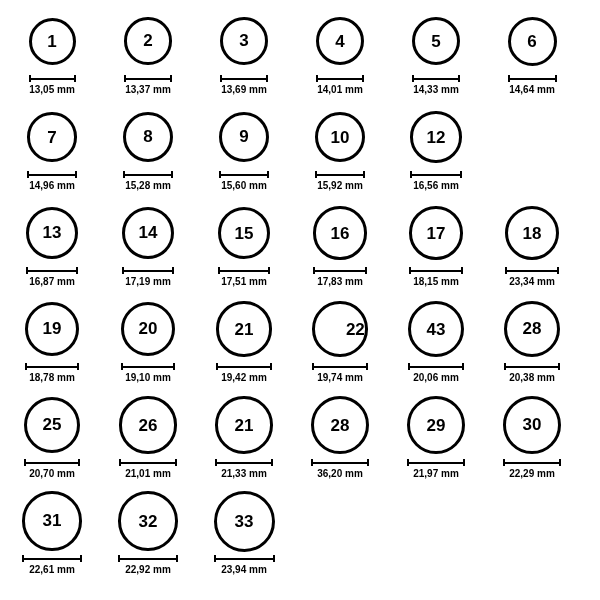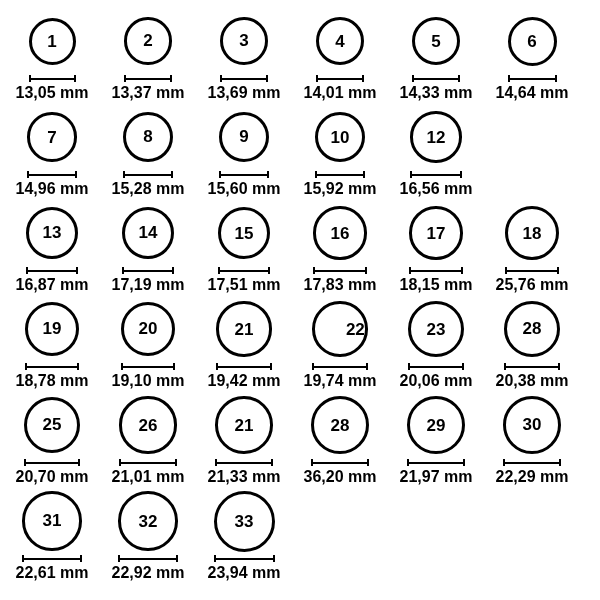--- a/index.html
+++ b/index.html
@@ -76,21 +76,21 @@
     position: absolute;
     top: 0;
     width: 2px;
     height: 7px;
     background: #000000;
   }
   .dim-bar .tick.left { left: 0; }
   .dim-bar .tick.right { right: 0; }
   .dim-label {
     margin-top: 3px;
-    font-size: 16px;
+    font-size: 10px;
     font-weight: bold;
     line-height: 1;
     color: #000000;
     white-space: nowrap;
   }
 </style>
 </head>
 <body>
 
 <div id="ring-chart">
@@ -311,21 +311,21 @@
         <div class="ring-circle-wrap">
           <div class="ring-circle" style="width: 54px; height: 54px;">
             <span class="ring-number">18</span>
           </div>
         </div>
         <div class="dim-bar" style="width: 54px;">
           <div class="bar-line"></div>
           <div class="tick left"></div>
           <div class="tick right"></div>
         </div>
-        <div class="dim-label">25,76 mm</div>
+        <div class="dim-label">23,34 mm</div>
       </div>
     </div>
     <div class="chart-row">
       <div class="ring-cell">
         <div class="ring-circle-wrap">
           <div class="ring-circle" style="width: 54.4px; height: 54.4px;">
             <span class="ring-number">19</span>
           </div>
         </div>
         <div class="dim-bar" style="width: 54.4px;">
@@ -370,21 +370,21 @@
         <div class="dim-bar" style="width: 55.6px;">
           <div class="bar-line"></div>
           <div class="tick left"></div>
           <div class="tick right"></div>
         </div>
         <div class="dim-label">19,74 mm</div>
       </div>
       <div class="ring-cell">
         <div class="ring-circle-wrap">
           <div class="ring-circle" style="width: 56px; height: 56px;">
-            <span class="ring-number">23</span>
+            <span class="ring-number">43</span>
           </div>
         </div>
         <div class="dim-bar" style="width: 56px;">
           <div class="bar-line"></div>
           <div class="tick left"></div>
           <div class="tick right"></div>
         </div>
         <div class="dim-label">20,06 mm</div>
       </div>
       <div class="ring-cell">

